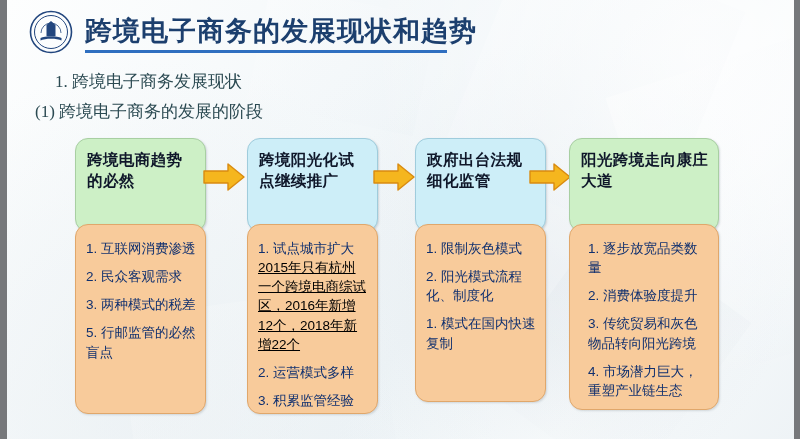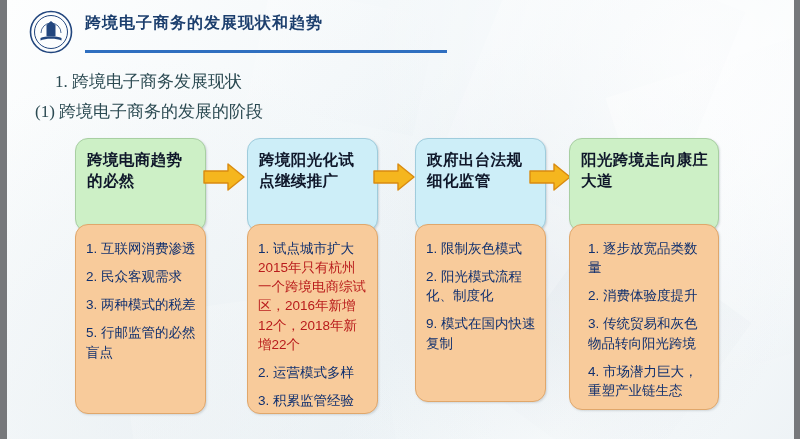--- a/index.html
+++ b/index.html
@@ -53,21 +53,21 @@
     position: absolute;
     left: 22px;
     top: 10px;
     width: 44px;
     height: 44px;
   }
   #slide-title {
     position: absolute;
     left: 78px;
     top: 13px;
-    font-size: 16px;
+    font-size: 27px;
     font-weight: bold;
     color: #1c3f6e;
     letter-spacing: 1px;
     white-space: nowrap;
   }
   #title-rule {
     position: absolute;
     left: 78px;
     top: 50px;
     width: 362px;
@@ -122,21 +122,21 @@
     box-shadow: 1px 1px 2px rgba(120,130,140,0.25);
     position: relative;
   }
   .body-1 { height: 190px; }
   .body-2 { height: 190px; }
   .body-3 { height: 178px; }
   .body-4 { height: 186px; padding-left: 18px; }
 
   .item { margin-bottom: 9px; }
   .item:last-child { margin-bottom: 0; }
-  .item .hl { color: #b91c1c; display: block; }
+  .item .hl { color: #000000; display: block; text-decoration: underline; }
 
   
   .arrow {
     position: absolute;
     top: 162px;
     width: 42px;
     height: 30px;
   }
   .a1 { left: 196px; }
   .a2 { left: 366px; }
@@ -196,21 +196,21 @@
 
   <svg class="arrow a2" viewBox="0 0 42 30">
     <path d="M1 9 L25 9 L25 2 L41 15 L25 28 L25 21 L1 21 Z" fill="#f5b61e" stroke="#d98b10" stroke-width="1.4" stroke-linejoin="round"></path>
   </svg>
 
   <div class="col col-3">
     <div class="head-box head-blue">政府出台法规细化监管</div>
     <div class="body-box body-3">
       <div class="item">1. 限制灰色模式</div>
       <div class="item">2. 阳光模式流程化、制度化</div>
-      <div class="item">9. 模式在国内快速复制</div>
+      <div class="item">1. 模式在国内快速复制</div>
     </div>
   </div>
 
   <svg class="arrow a3" viewBox="0 0 42 30">
     <path d="M1 9 L25 9 L25 2 L41 15 L25 28 L25 21 L1 21 Z" fill="#f5b61e" stroke="#d98b10" stroke-width="1.4" stroke-linejoin="round"></path>
   </svg>
 
   <div class="col col-4">
     <div class="head-box head-green">阳光跨境走向康庄大道</div>
     <div class="body-box body-4">

